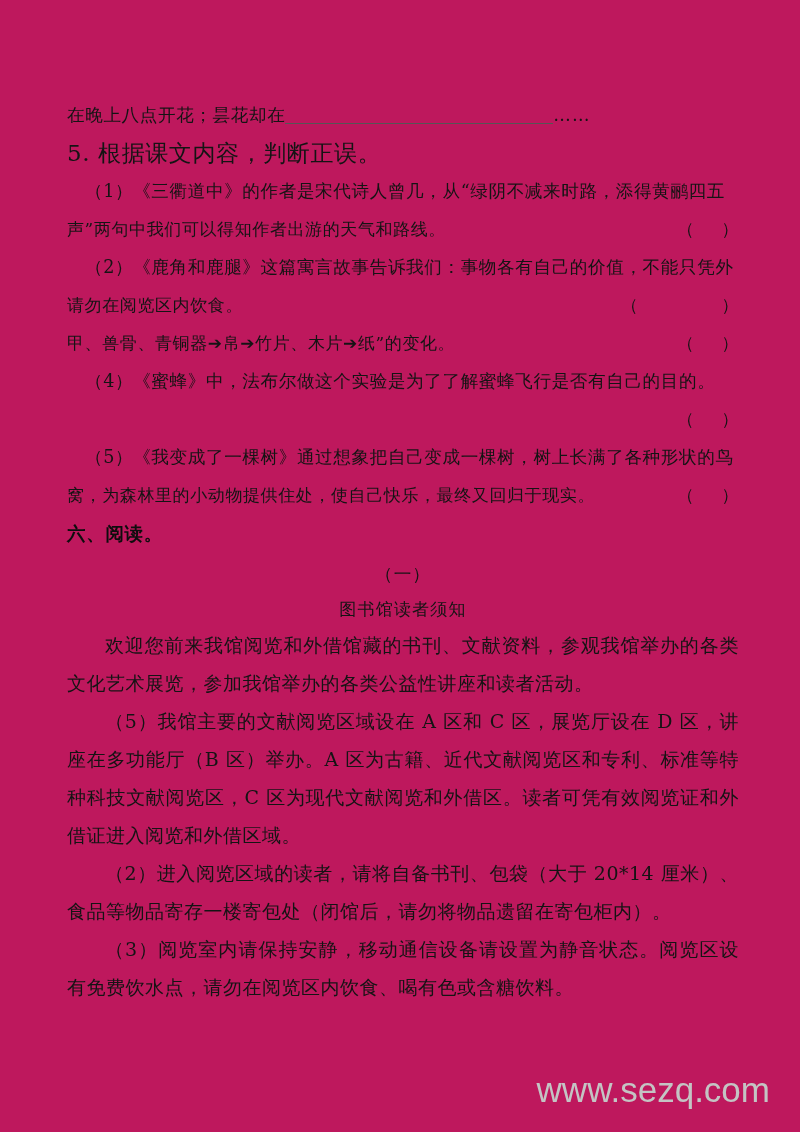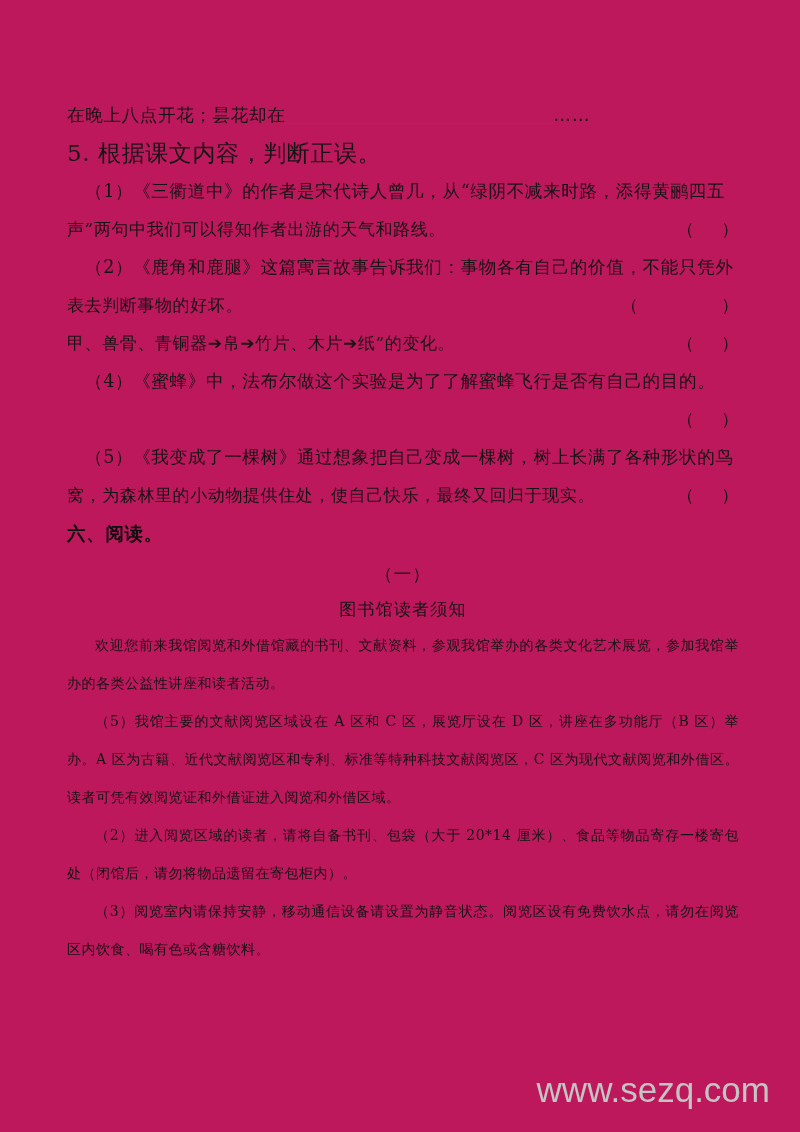--- a/index.html
+++ b/index.html
@@ -99,21 +99,21 @@
   }
   .passage-title {
     text-align: center;
     font-size: 17px;
     line-height: 34px;
     letter-spacing: 1.2px;
     font-family: "DejaVu Serif", "Liberation Serif", serif;
     color: #141414;
   }
   .para {
-    font-size: 14px;
+    font-size: 19px;
     line-height: 38px;
     letter-spacing: 0.5px;
     text-align: justify;
     text-justify: inter-ideograph;
     color: #141414;
     text-indent: 2em;
   }
 
   
   .watermark {
@@ -143,21 +143,21 @@
 
     <div class="line indent1">（1）《三衢道中》的作者是宋代诗人曾几，从“绿阴不减来时路，添得黄鹂四五</div>
     <div class="row">
       <span class="txt">声”两句中我们可以得知作者出游的天气和路线。</span>
       <span class="spacer"></span>
       <span class="paren paren-narrow"><span>（</span><span>）</span></span>
     </div>
 
     <div class="line indent1">（2）《鹿角和鹿腿》这篇寓言故事告诉我们：事物各有自己的价值，不能只凭外</div>
     <div class="row">
-      <span class="txt">表去判断事物的好坏。</span>
+      <span class="txt">请勿在阅览区内饮食。</span>
       <span class="spacer"></span>
       <span class="paren paren-wide"><span>（</span><span>）</span></span>
     </div>
 
     <div class="row">
       <span class="txt">甲、兽骨、青铜器➔帛➔竹片、木片➔纸”的变化。</span>
       <span class="spacer"></span>
       <span class="paren paren-narrow"><span>（</span><span>）</span></span>
     </div>
 

